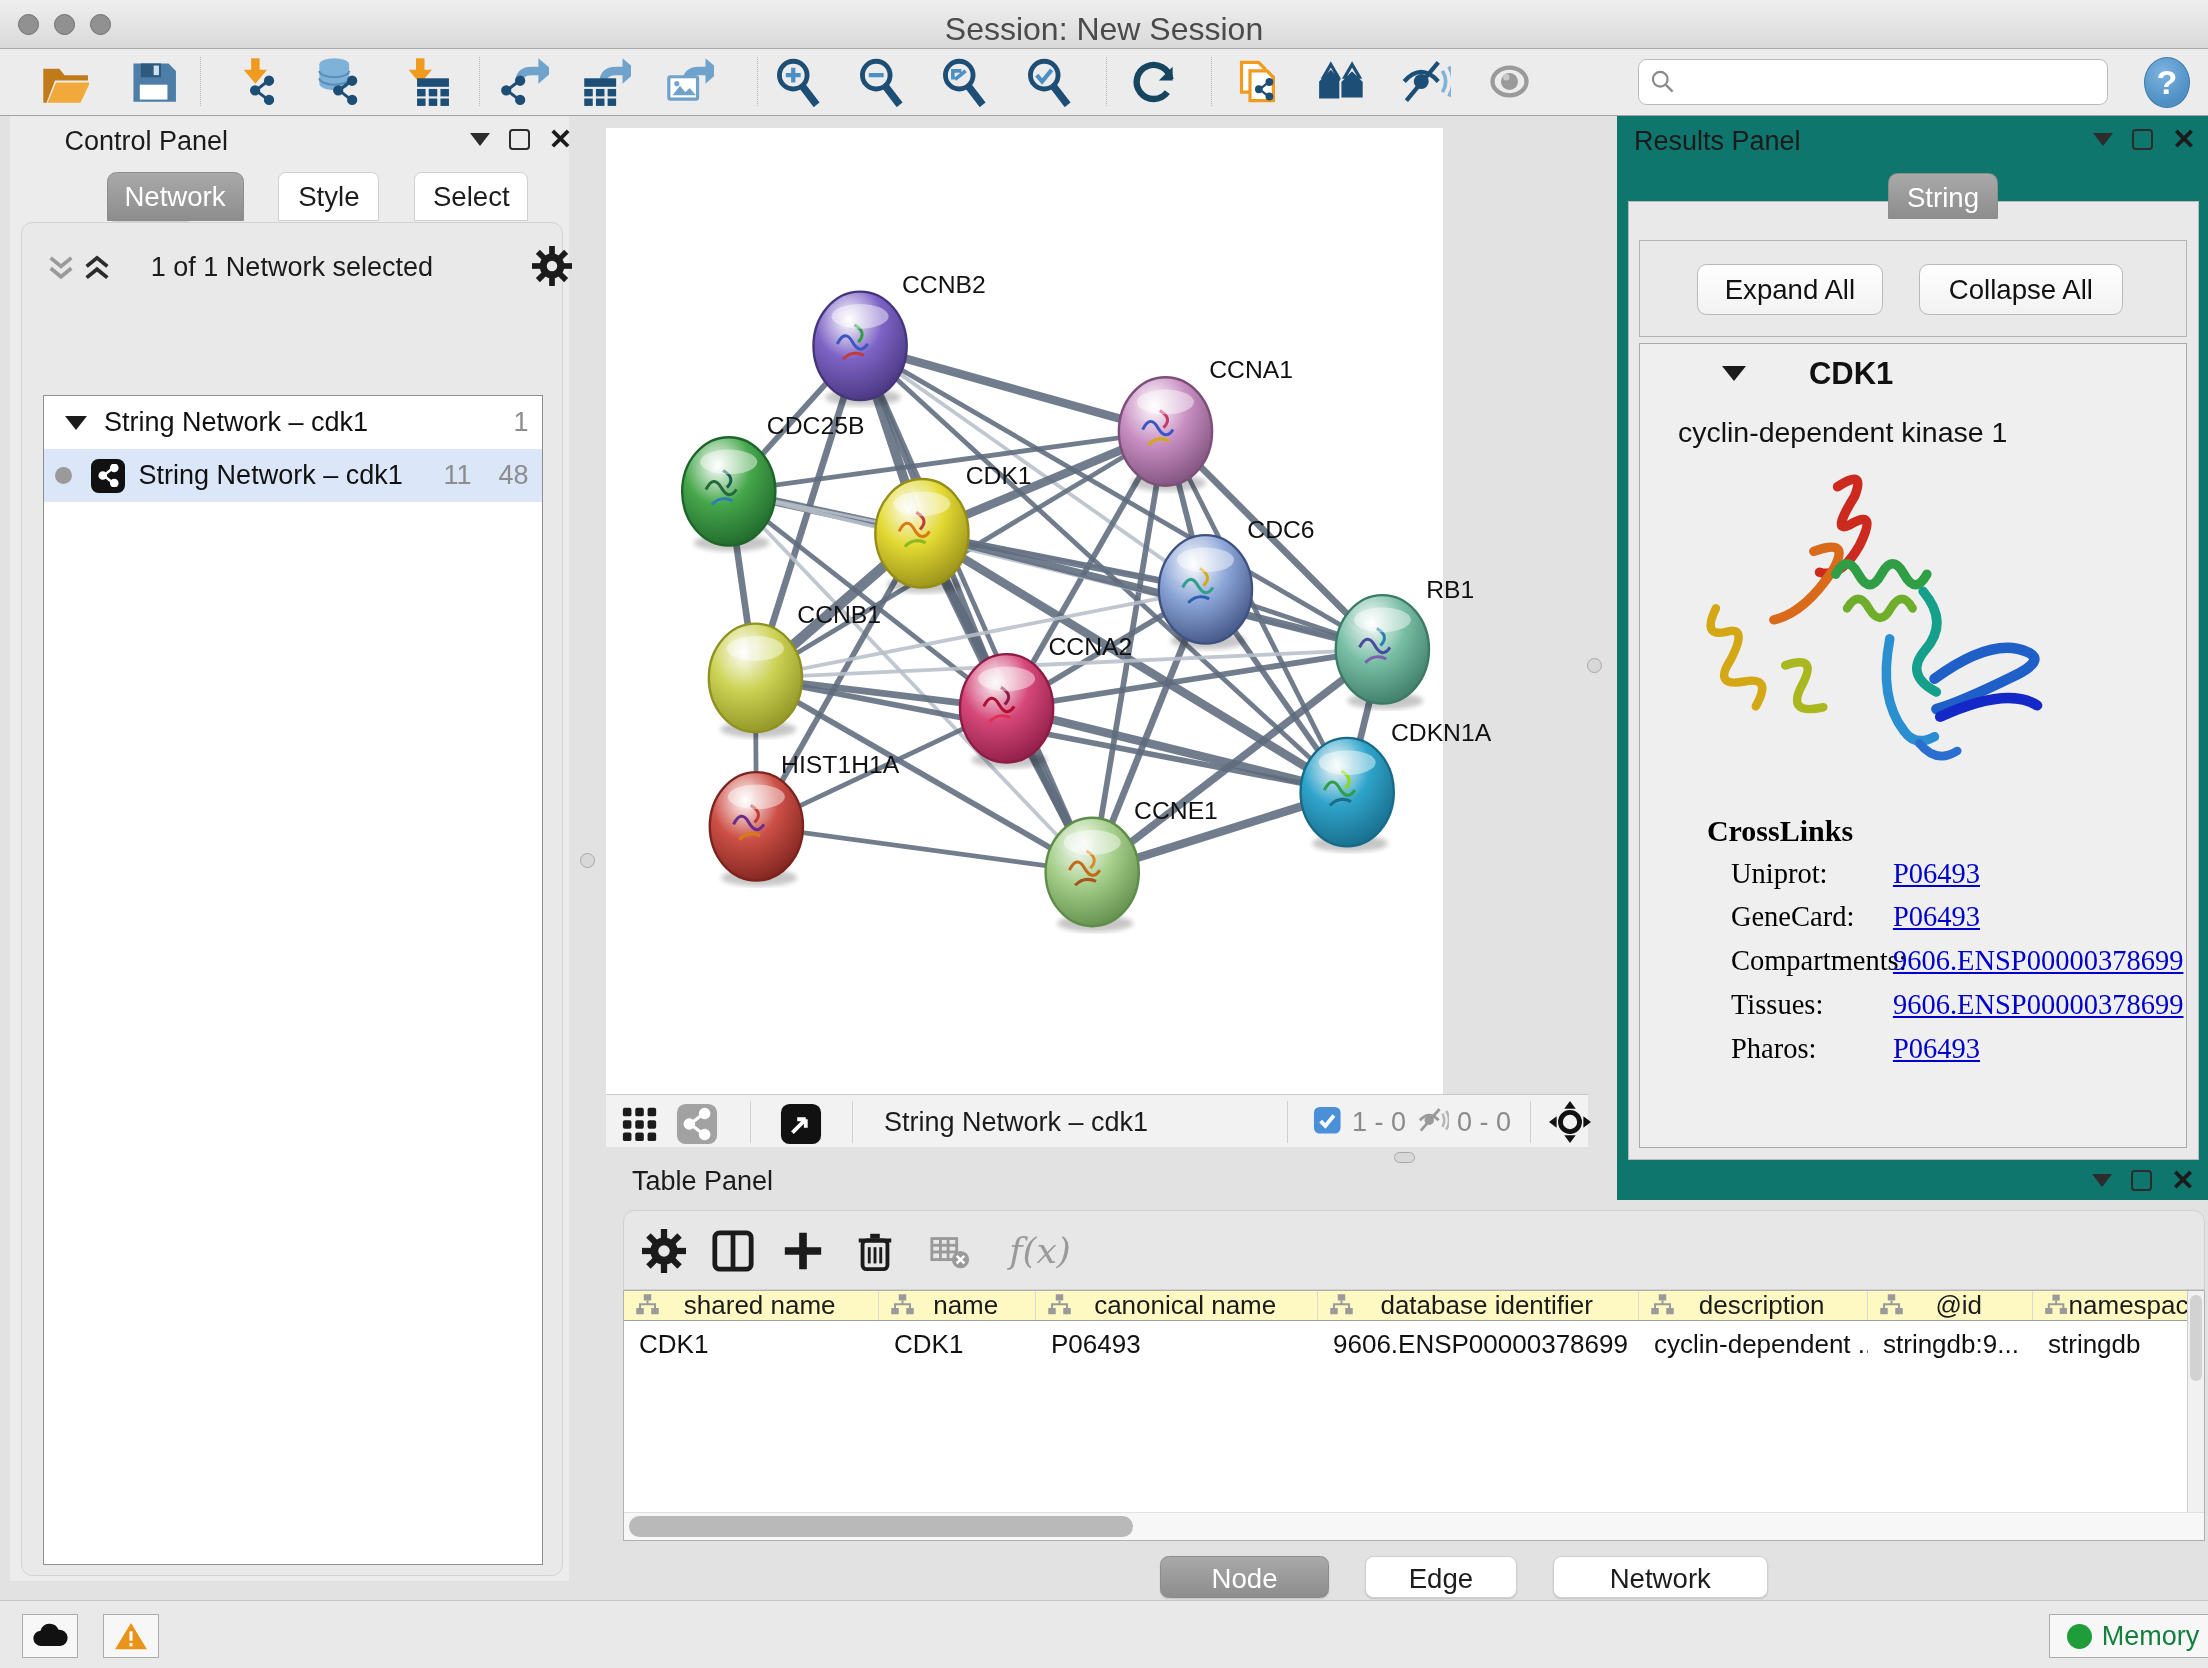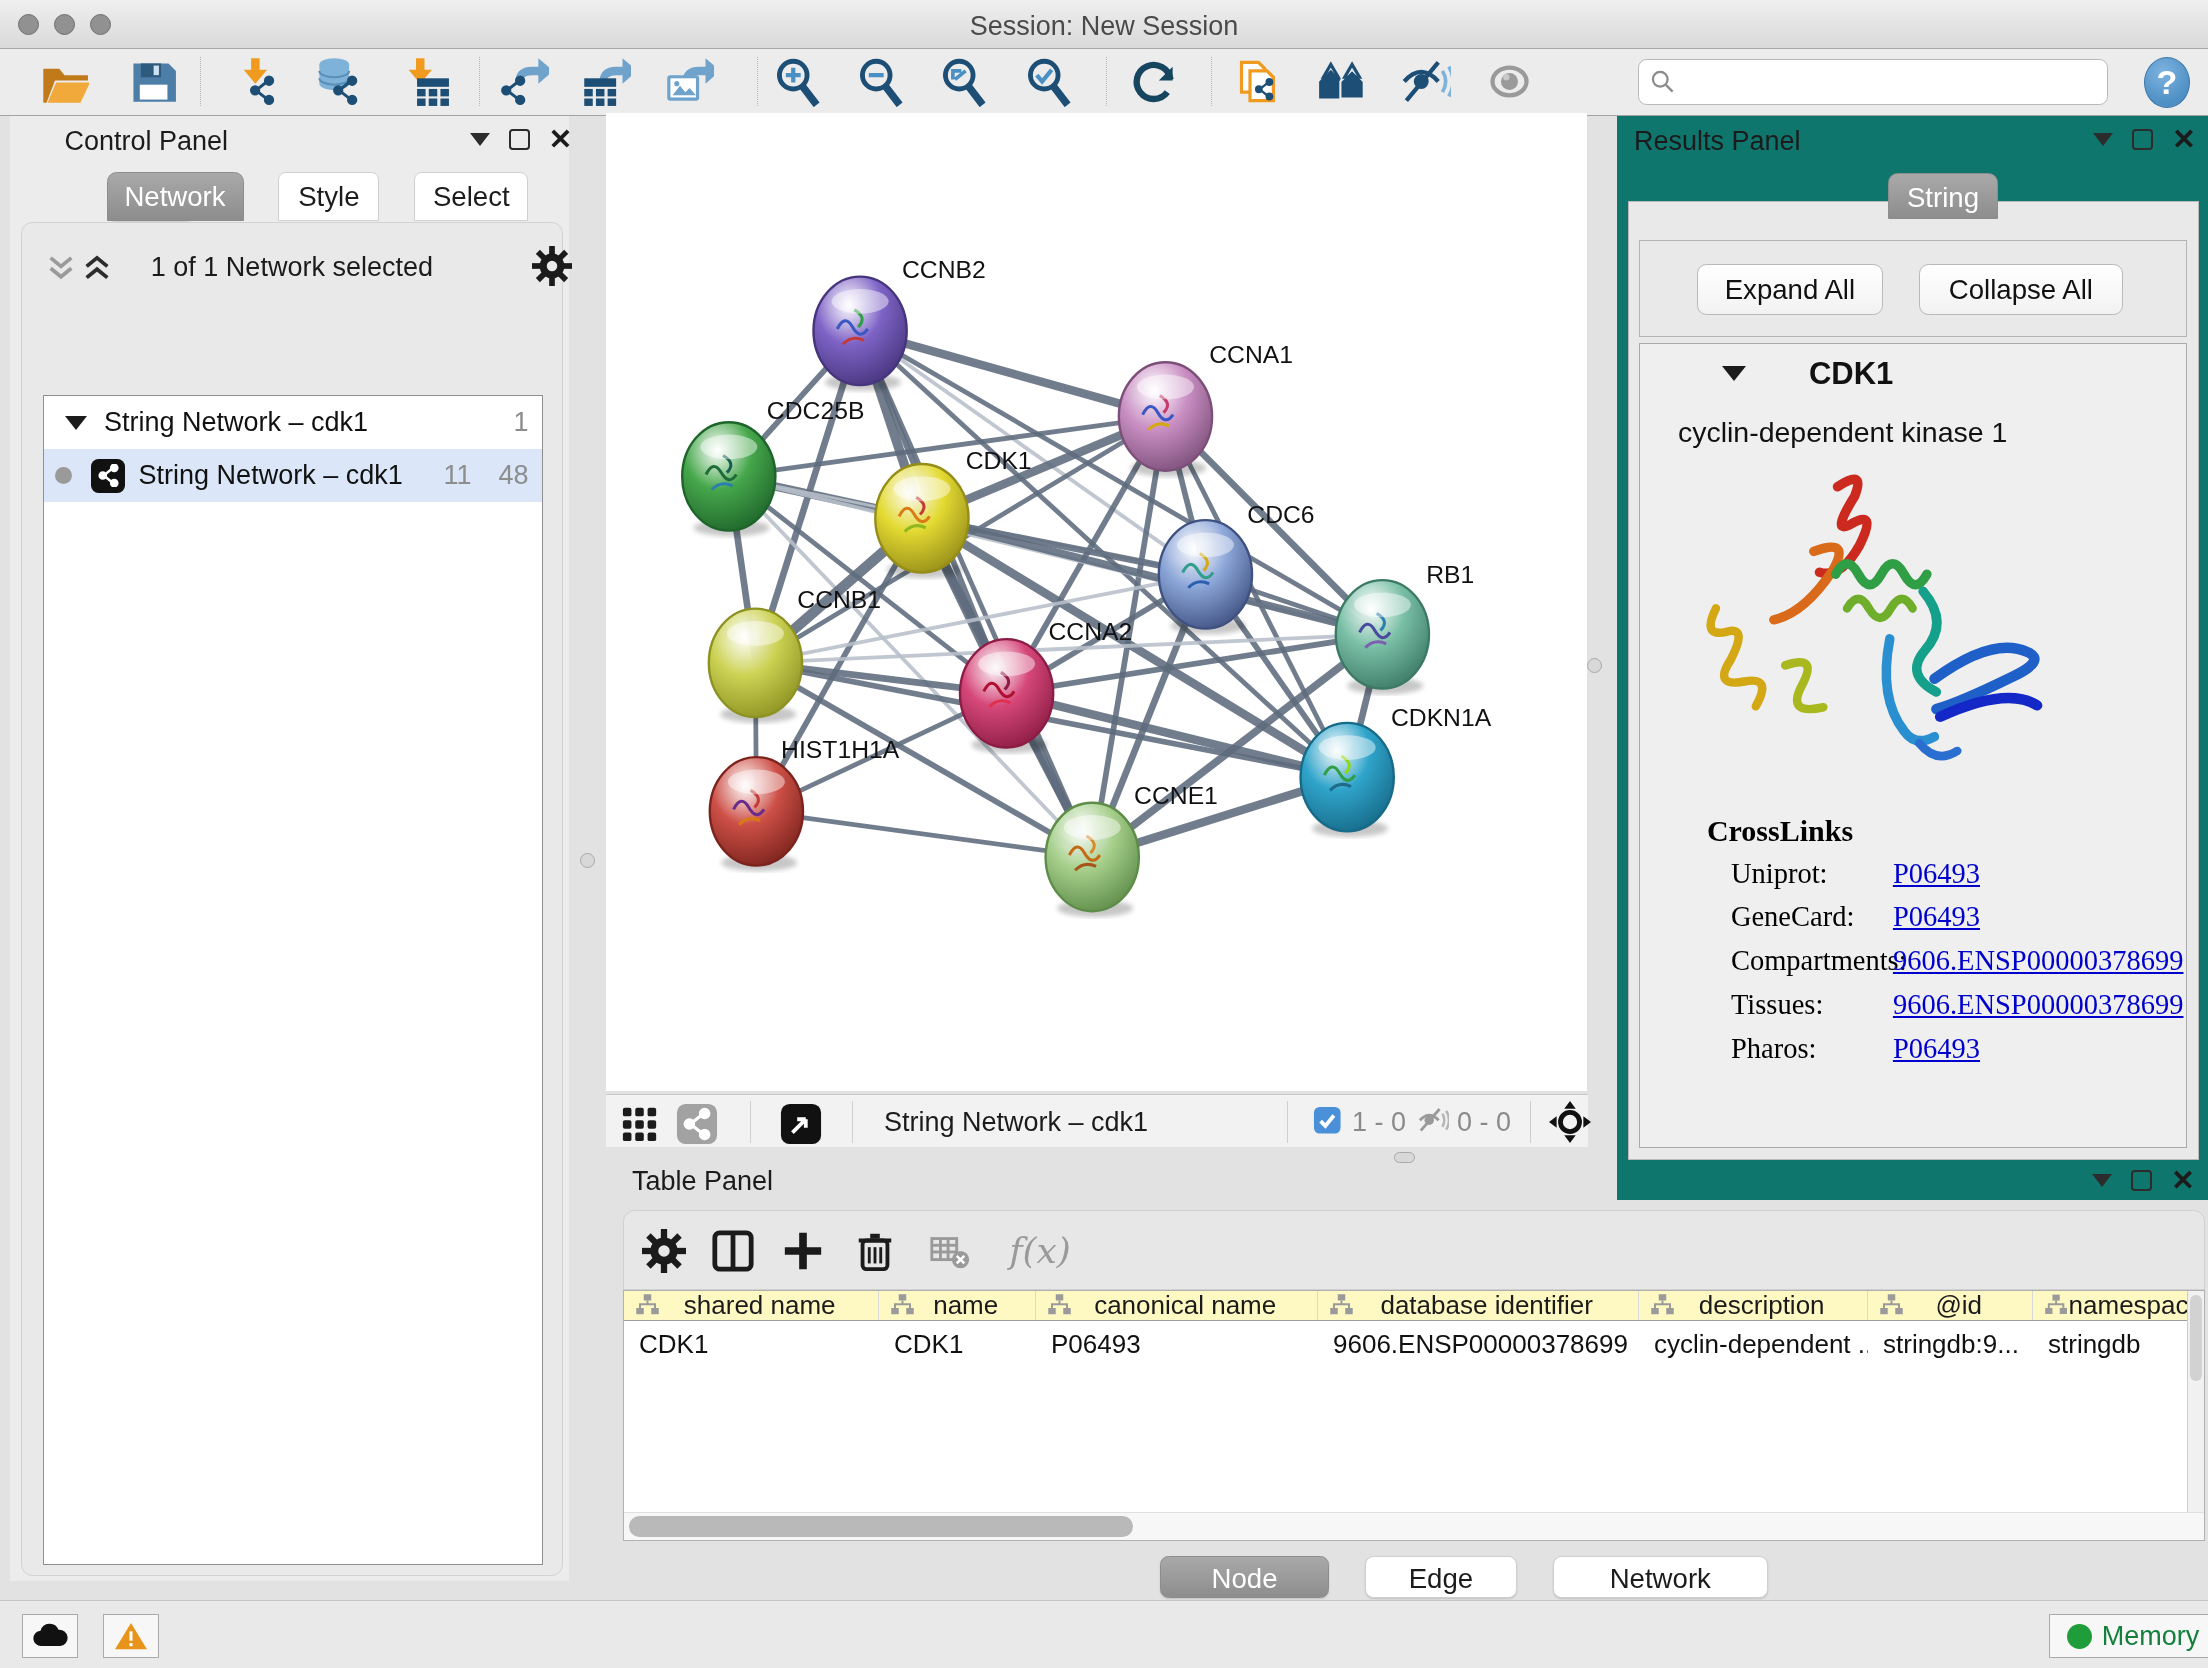--- a/index.html
+++ b/index.html
@@ -5,21 +5,21 @@
   * { margin:0; padding:0; box-sizing:border-box; }
   html,body { width:2208px; height:1668px; }
   body { font-family:"Liberation Sans", sans-serif; background:#e2e2e2; position:relative; overflow:hidden; }
   .abs { position:absolute; }
 
   
   #titlebar { left:0; top:0; width:2208px; height:49px;
     background:linear-gradient(#efefef,#d9d9d9); border-bottom:1px solid #a8a8a8; }
   .traffic { position:absolute; top:14.3px; width:21px; height:21px; border-radius:50%;
     background:#919191; border:1px solid #6e6e6e; }
-  #window-title { width:100%; text-align:center; top:10.5px; font-size:27px; color:#4a4a4a; font-weight:500; }
+  #window-title { width:100%; text-align:center; top:10.5px; font-size:32px; color:#4a4a4a; font-weight:500; }
 
   
   #toolbar { left:0; top:49px; width:2208px; height:67px; background:#ececec; border-bottom:1px solid #a3a3a3; }
   .tbi { position:absolute; top:4.8px; width:55px; height:55px; display:flex; align-items:center; justify-content:center; cursor:default; }
   .tbi svg { width:51px; height:51px; }
   .tbsep { position:absolute; top:7.6px; width:0; height:49px; border-left:1.9px dotted #b5b5b5; }
   #search-box { left:1638px; top:9.5px; width:470px; height:46px; background:#fff; border:1.9px solid #b9b9b9; border-radius:8.6px; display:flex; align-items:center; padding-left:9.5px; }
   #search-box svg { width:27px; height:27px; }
   #search-input { border:none; outline:none; flex:1; font-size:26px; background:transparent; margin-left:7.6px; }
   #help-btn { left:2144px; top:7.6px; width:46px; height:51px; border-radius:50%;
@@ -46,21 +46,21 @@
   #cp-tree { left:21px; top:172px; width:500px; height:1170px; background:#fff; border:1.9px solid #8f8f8f; }
   .tree-row { position:relative; width:100%; height:53px; display:flex; align-items:center; font-size:27px; color:#111; }
   .tree-row .caret { width:0; height:0; border-left:11.4px solid transparent; border-right:11.4px solid transparent; border-top:14.3px solid #1b1b1b; margin:0 17px 0 21px; }
   .tree-row.child { background:#dbe7f8; }
   .dot { width:17px; height:17px; border-radius:50%; background:#9a9a9a; margin:0 19px 0 11.4px; }
   .share-badge { width:34px; height:34px; border-radius:7.6px; background:#111; display:flex; align-items:center; justify-content:center; margin-right:13.3px; }
   .share-badge svg { width:23px; height:23px; }
   .tree-counts { position:absolute; right:13.3px; color:#8d8d8d; font-size:27px; display:flex; gap:27px; }
 
   
-  #network-panel { left:606px; top:113px; width:981px; height:978px; background:#fff; }
+  #network-panel { left:606px; top:128px; width:837px; height:978px; background:#fff; }
   #net-statusbar { left:606px; top:1094px; width:982px; height:53px; background:#f2f2f2; border-top:1px solid #c9c9c9; }
   #net-statusbar .vsep { position:absolute; top:5.7px; height:42px; border-left:1px solid #cfcfcf; }
   #net-title { font-size:27px; color:#1b1b1b; top:12.4px; }
   .net-count { font-size:27px; color:#8a8a8a; top:12.4px; }
 
   .grip { position:absolute; background:#d8d8d8; border:1px solid #a8a8a8; border-radius:50%; }
 
   
   #results-panel { left:1617px; top:116px; width:592px; height:1084px; background:#0f766e; }
   #rp-outer { left:11.4px; top:85px; width:571px; height:959px; background:#e9e9e9; border:1.9px solid #b9b9b9; }

